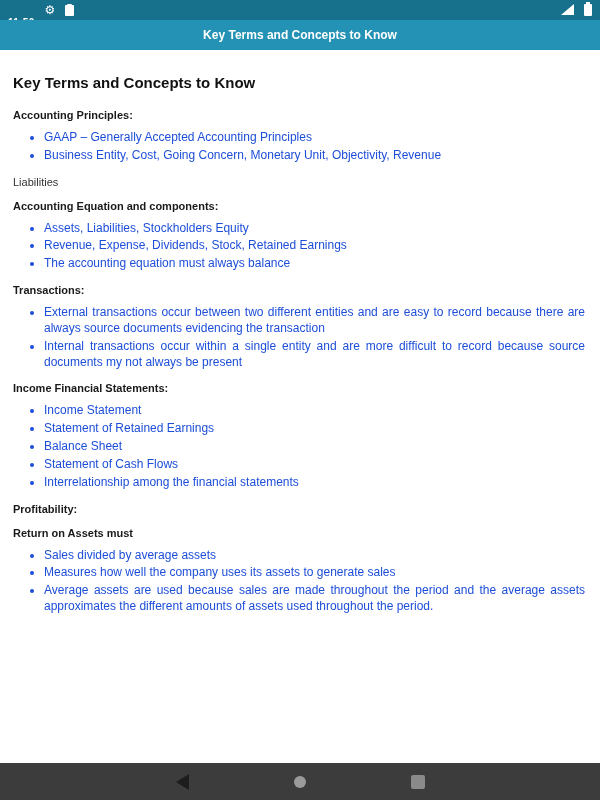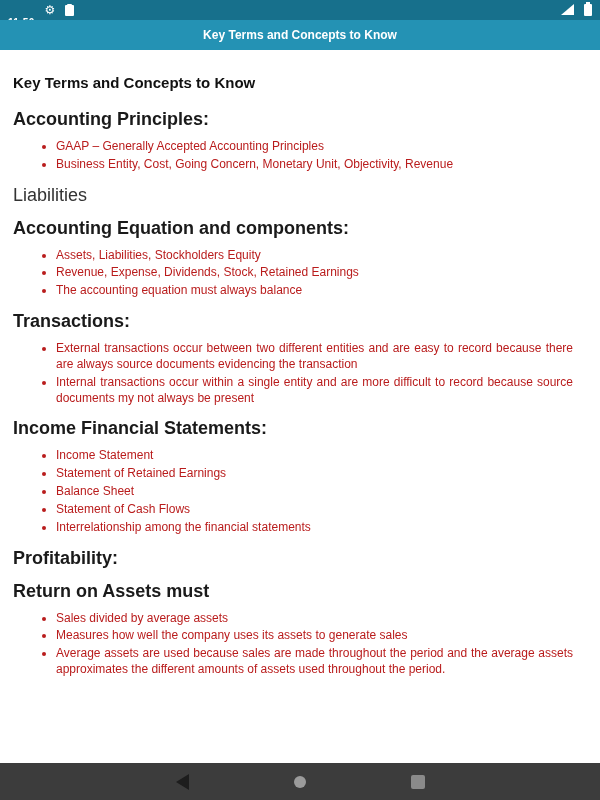--- a/index.html
+++ b/index.html
@@ -37,26 +37,26 @@
 
   
   .content {
     flex:1 1 auto;
     background:#fff;
     padding: 24px 13px 10px 13px;
     overflow:hidden;
     color:#222;
   }
   .page-title { font-size:15px; font-weight:bold; color:#111; margin-bottom:18px; }
-  .sec-heading { font-size:18px; font-weight:bold; color:#1a1a1a; margin-top:12px; }
+  .sec-heading { font-size:11px; font-weight:bold; color:#1a1a1a; margin-top:12px; }
   .sec-heading.plain { font-weight:normal; color:#333; }
   .bullet-list { margin:9px 0 0 0; padding-left:31px; }
   .bullet-list li {
-    font-size:12px; color:#b91c1c; line-height:1.32;
-    margin:2px 12px; text-align:justify; padding-right:2px;
+    font-size:12px; color:#1d4ed8; line-height:1.32;
+    margin:2px 0; text-align:justify; padding-right:2px;
   }
 
   
   .nav-bar {
     height:37px; flex:0 0 37px;
     background: var(--nav-bar, #3c3c3c);
     display:flex; align-items:center; justify-content:center; gap:78px;
   }
   .nav-btn { display:flex; align-items:center; justify-content:center; width:40px; height:100%; cursor:pointer; }
   .tri { width:0; height:0; border-top:8px solid transparent; border-bottom:8px solid transparent; border-right:13px solid #1d1d1d; }

